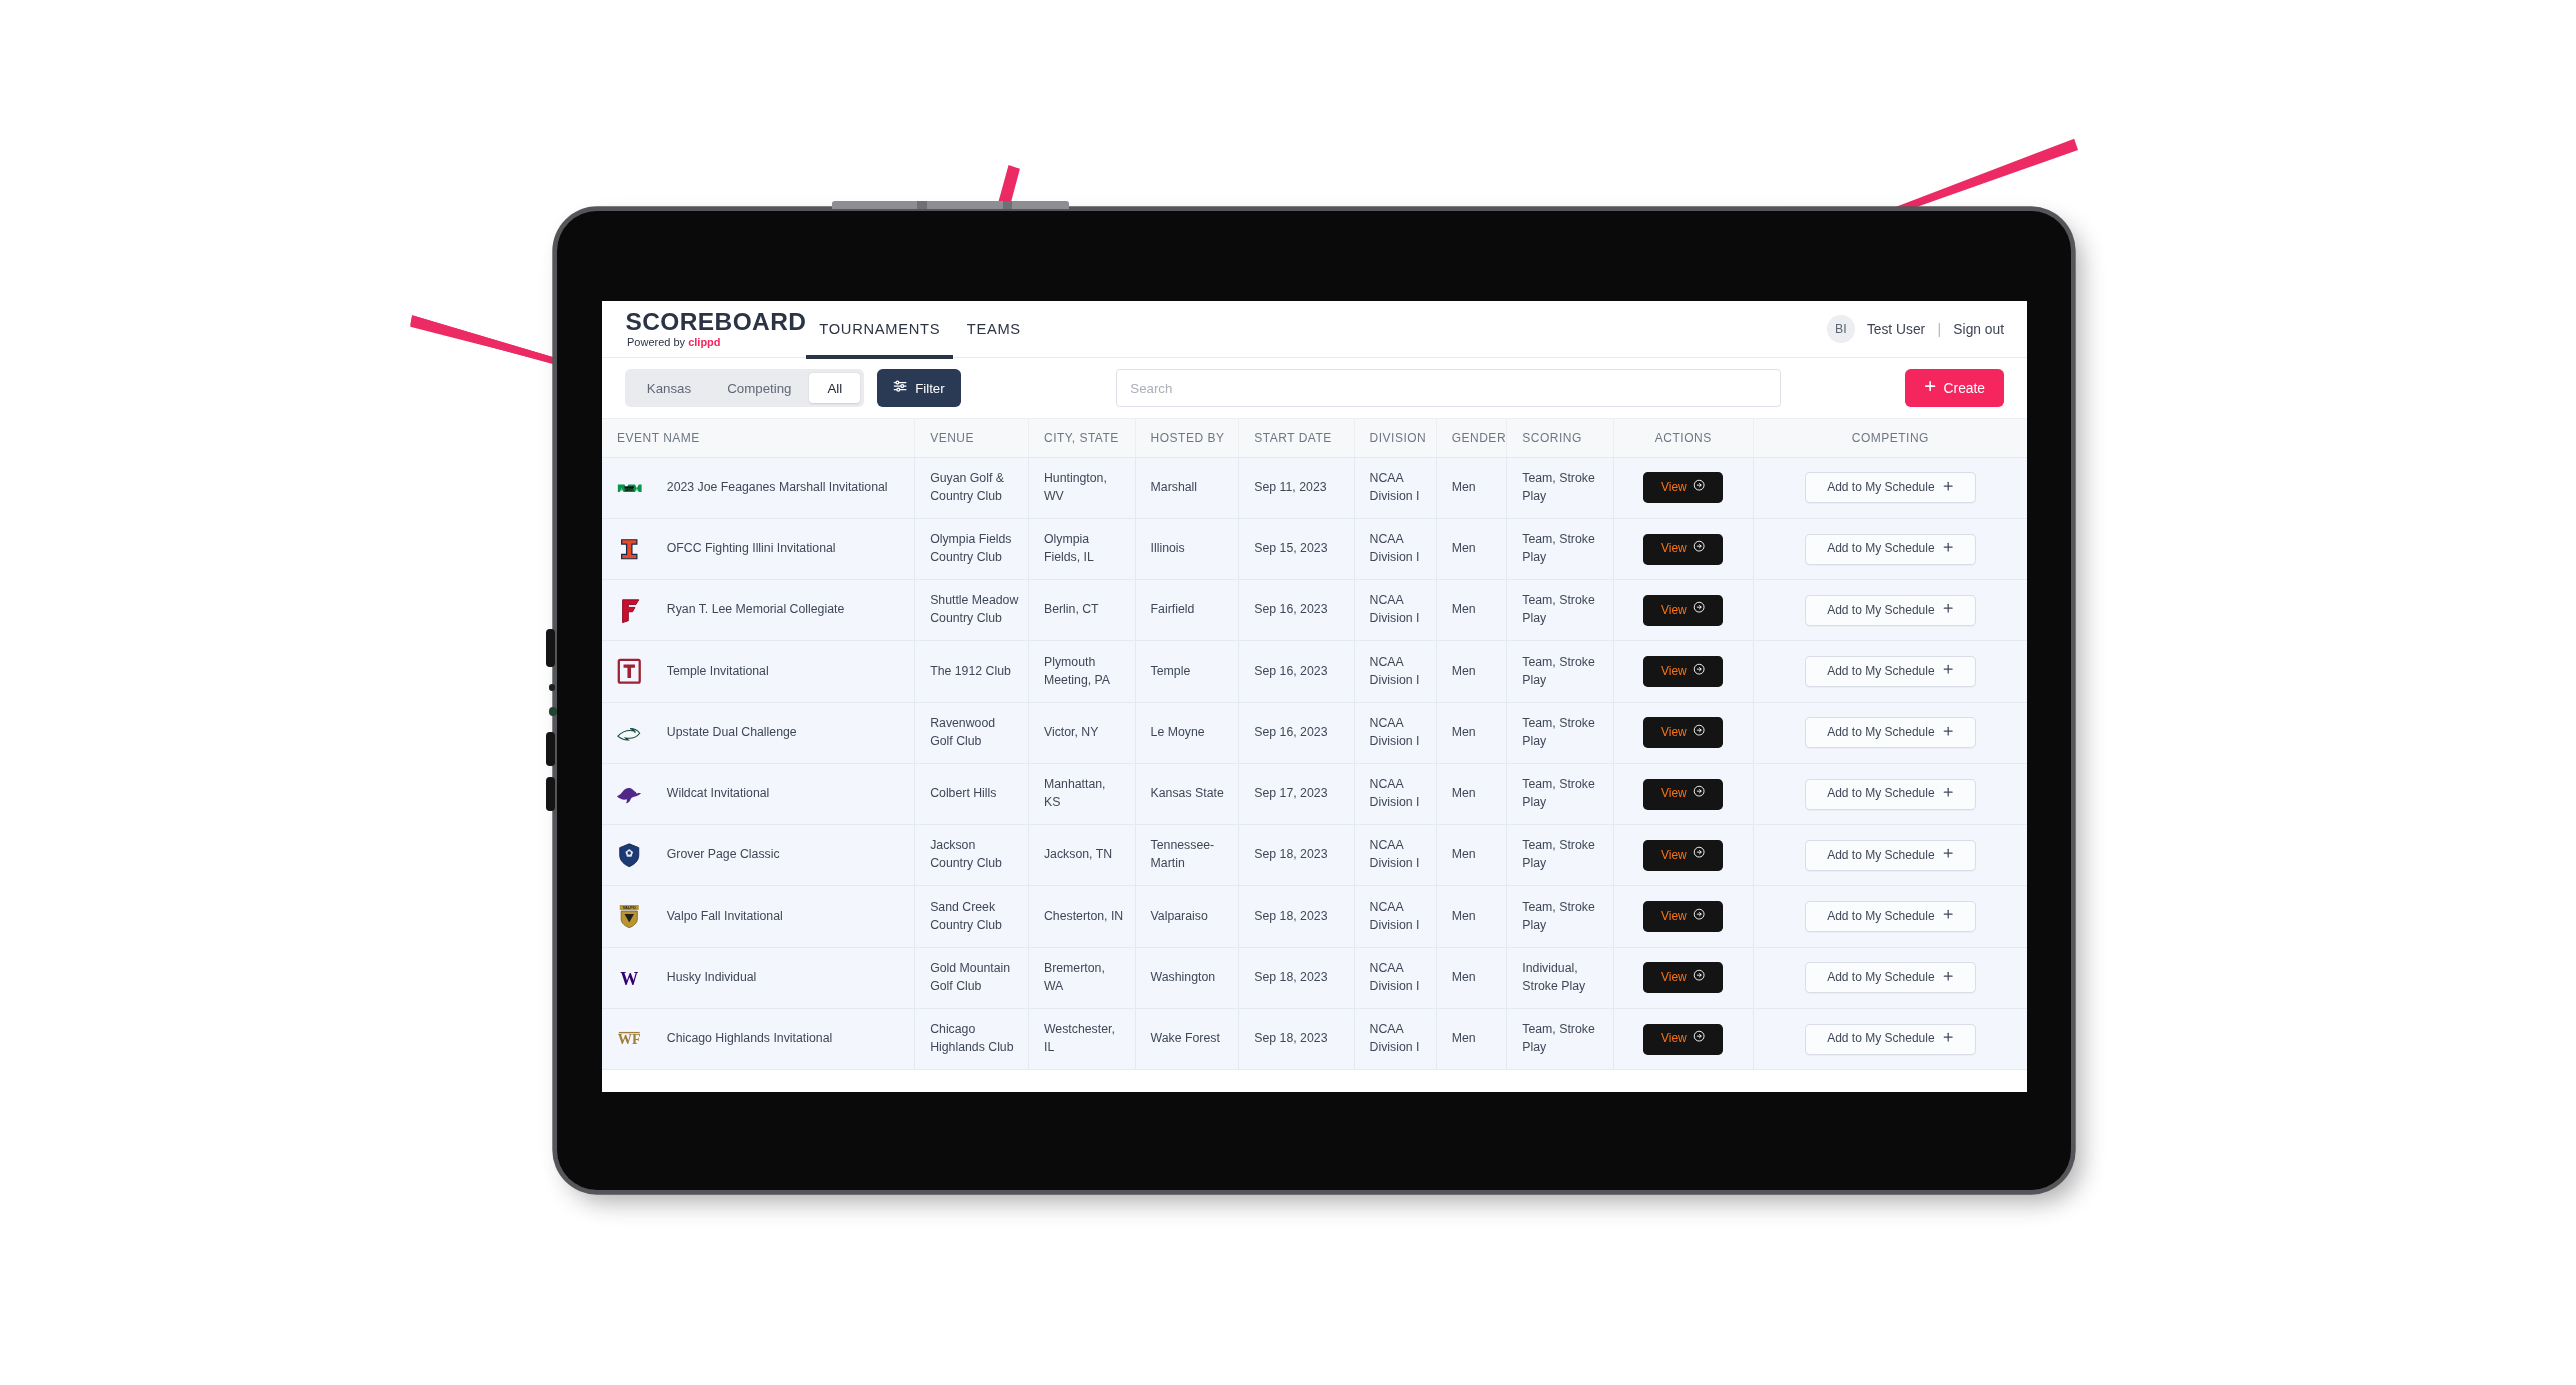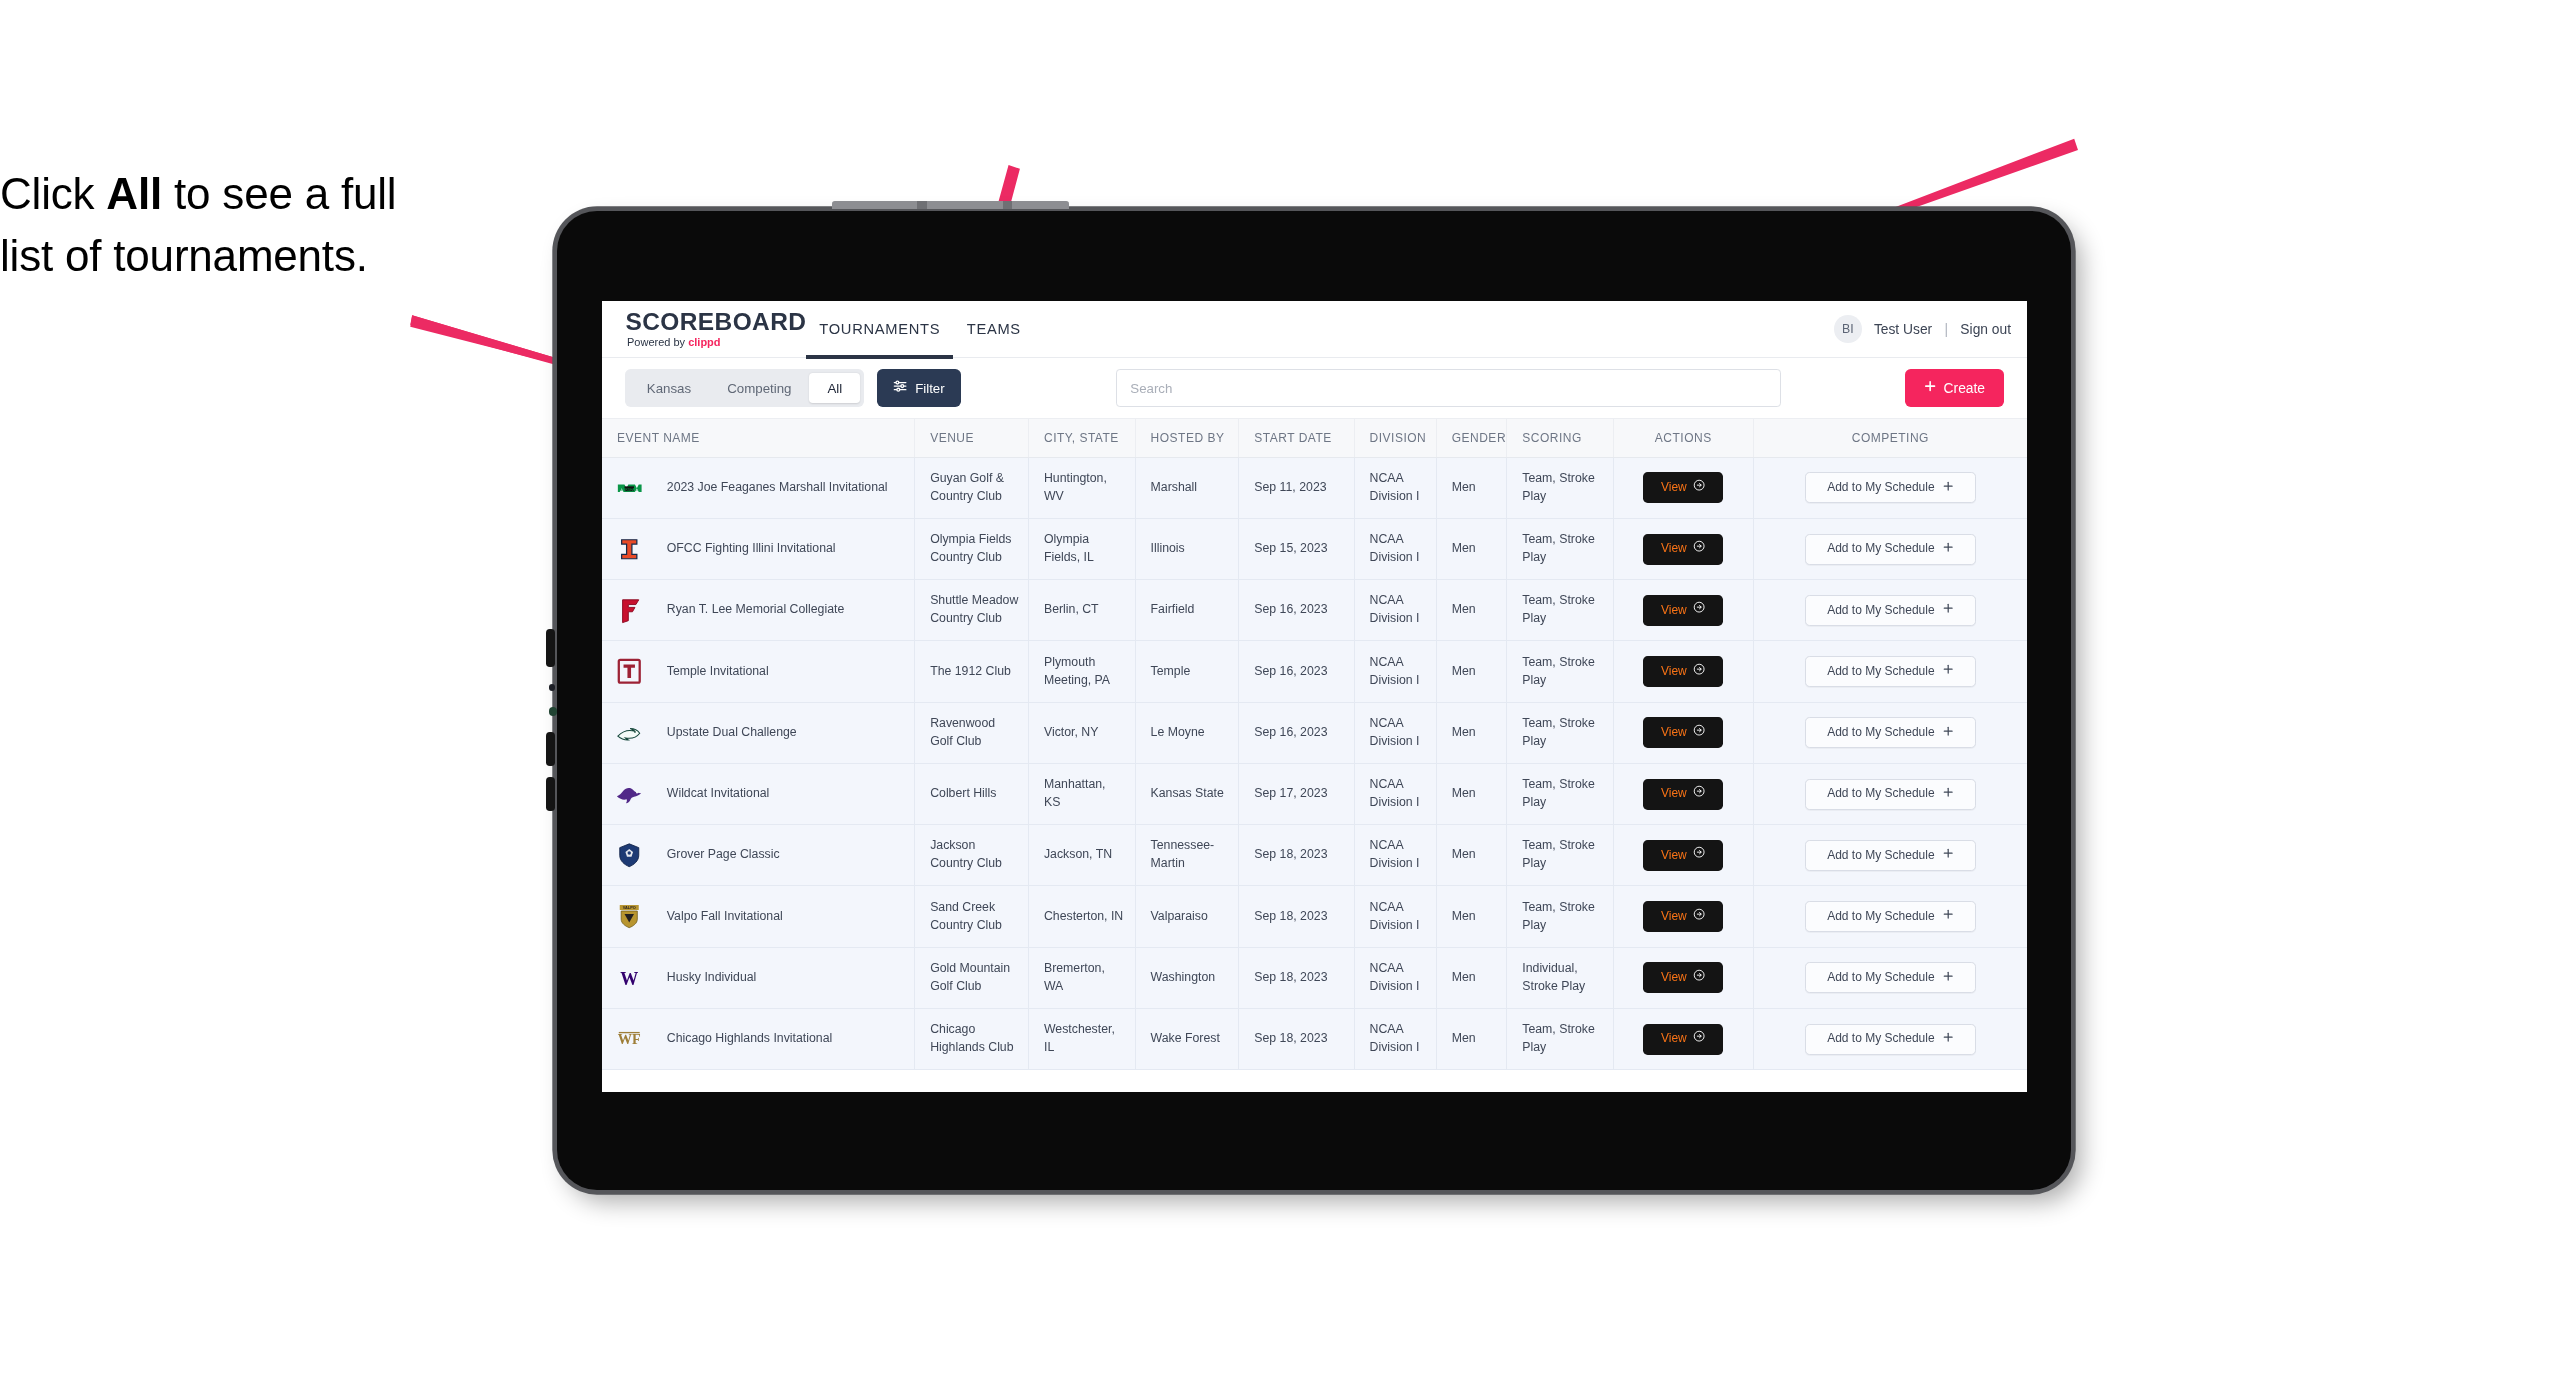--- a/index.html
+++ b/index.html
@@ -77,21 +77,21 @@
   .navtab {
     font-size: 14.7px; color:#2b3445; letter-spacing:0.7px;
     padding: 0 13.3px; height: 100%;
     display:flex; align-items:center;
     position: relative;
   }
   .navtab.active::after {
     content:""; position:absolute; left:0; right:0; bottom:-1.9px; height:3.8px; background:#2b3445;
   }
   #user-area {
-    margin-left:auto; display:flex; align-items:center; gap:12.3px; padding-right: 16px;
+    margin-left:auto; display:flex; align-items:center; gap:12.3px; padding-right: 23px;
     font-size: 13.8px; color:#3c4454;
   }
   #avatar {
     width:27.5px; height:27.5px; border-radius:50%; background:#eceef2;
     display:flex; align-items:center; justify-content:center;
     font-size: 12.3px; color:#5c6475;
   }
   .sep { color:#aeb3bd; }
   #signout { color:#3c4454; }
 
@@ -172,21 +172,20 @@
   col.w-event{width:217px}  col.w-venue{width:79px}  col.w-city{width:74px}
   col.w-host{width:72px}    col.w-date{width:80px}   col.w-div{width:57px}
   col.w-gender{width:49px}  col.w-scoring{width:74px}
   col.w-actions{width:97px} col.w-competing{width:190px}
 </style>
 </head>
 <body>
 
 <div id="stage">
 
-  <div class="annot" id="annot-all"><span>Click </span><b>All</b><span> to see a full list of tournaments.</span></div>
 
   <svg class="arrow" id="arrow-all" style="left:408px;top:302px;" width="380" height="128" viewBox="0 0 400 135">
     <path d="M4 14 L334 112 L308 70 L372 124 L292 126 L322 112 L2 24 Z" fill="#ec2a63"></path>
     <path d="M4 14 L340 114 L300 128 L376 126 L318 72 L330 110 L2 26 Z" fill="#ec2a63"></path>
   </svg>
 
   <svg class="arrow" id="arrow-filter" style="left:912px;top:163px;" width="142" height="237" viewBox="0 0 150 250">
     <path d="M102 2 L48 198 L24 168 L38 242 L96 190 L62 200 L114 6 Z" fill="#ec2a63"></path>
   </svg>
 

